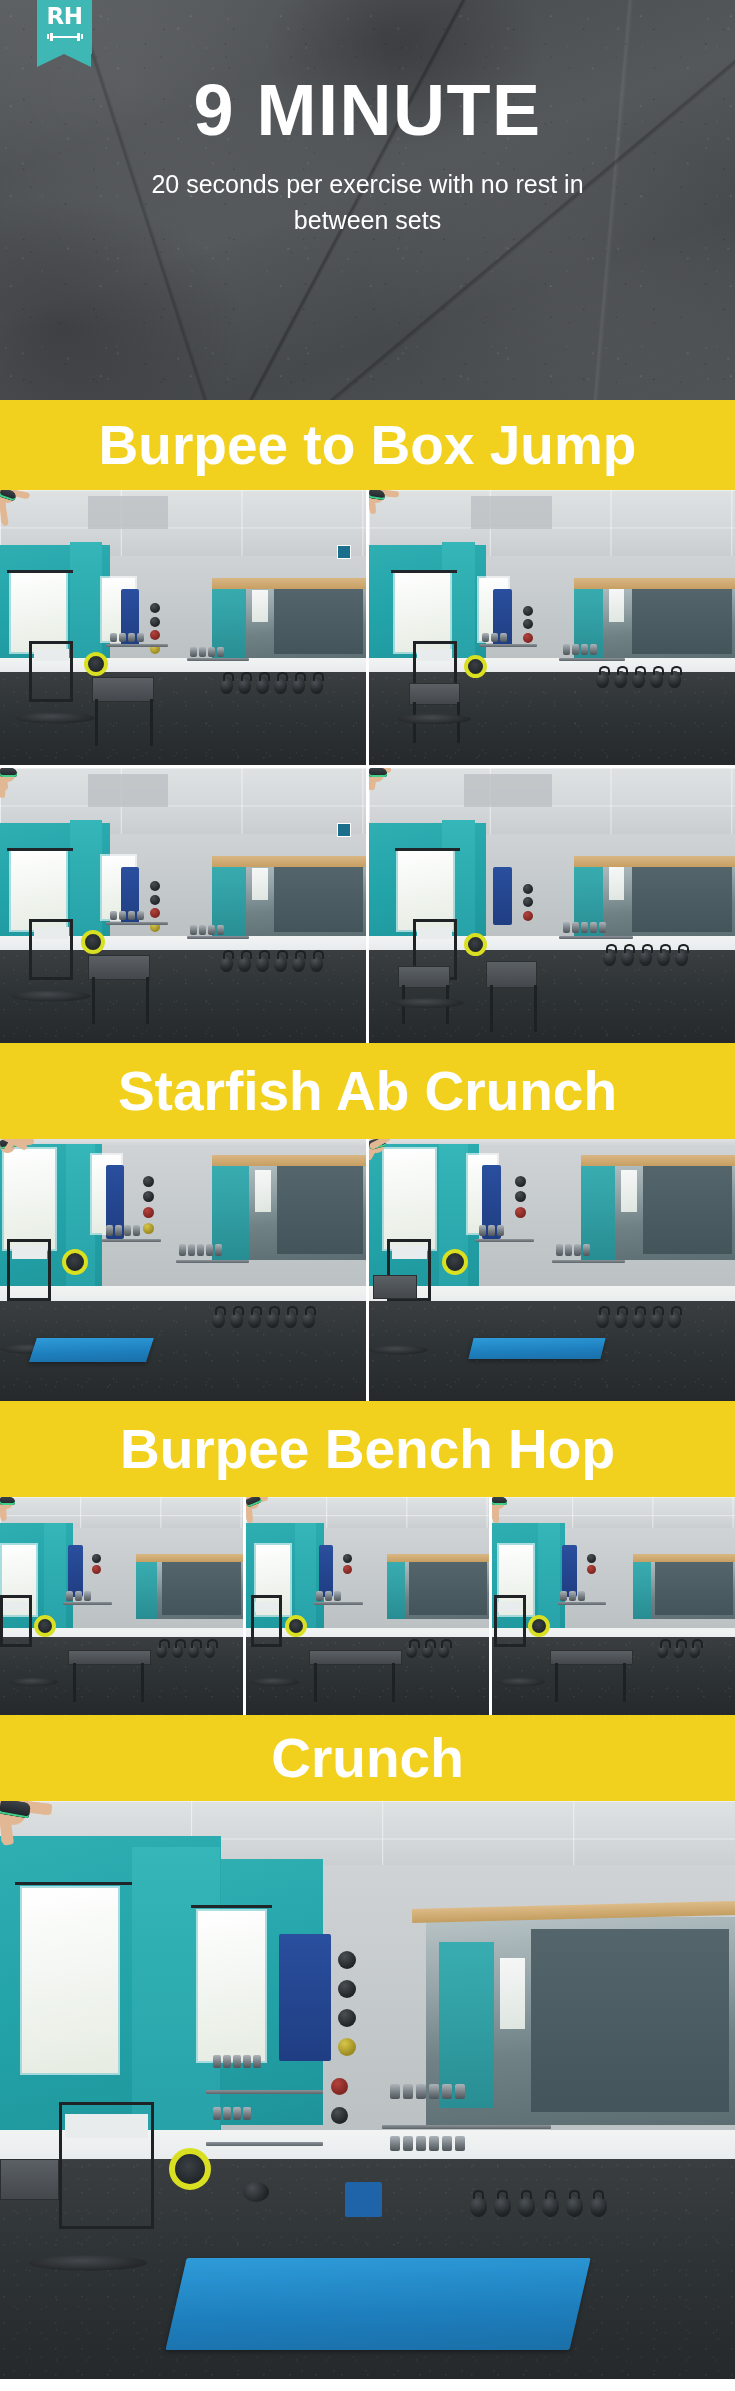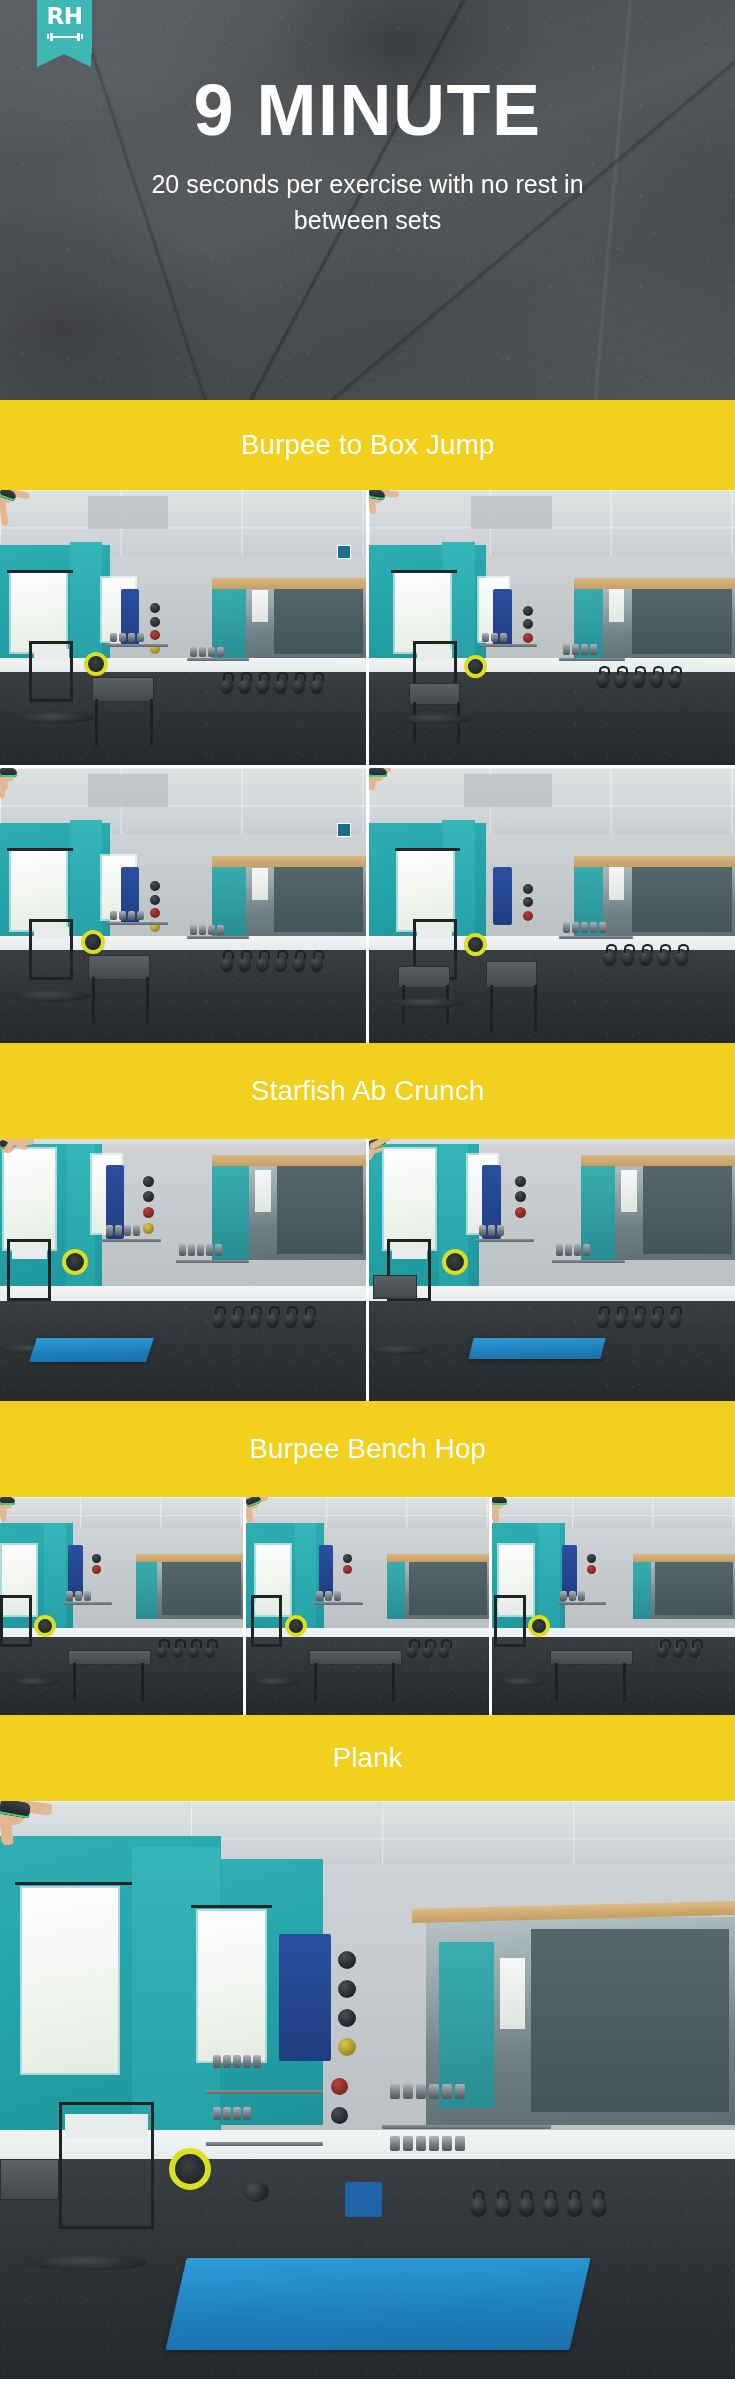--- a/index.html
+++ b/index.html
@@ -168,22 +168,22 @@
   
   .banner {
     background: #F2D11E;
     text-align: center;
     display: flex;
     align-items: center;
     justify-content: center;
   }
   .banner-label {
     color: #ffffff;
-    font-size: 28px;
-    font-weight: normal;
+    font-size: 55px;
+    font-weight: bold;
     line-height: 1;
     font-family: "Liberation Sans", sans-serif;
   }
   .banner-h1 { height: 90px; }
   .banner-h2 { height: 96px; }
   .banner-h3 { height: 96px; }
   .banner-h4 { height: 86px; }
 
   
   .photo-grid {
@@ -1085,21 +1085,21 @@
           <div class="a-limb" style="left:62%;top:68%;width:7px;height:22px;transform:rotate(8deg);"></div>
           <div class="a-limb" style="left:67%;top:68%;width:7px;height:22px;transform:rotate(4deg);"></div>
           <div class="a-shoe accent" style="left:61%;top:82%;width:15px;height:8px;"></div>
           <div class="a-shoe accent" style="left:67%;top:82%;width:15px;height:8px;"></div>
         </div>
       </div>
     </div>
   </div>
 
   <div class="banner banner-h4">
-    <div class="banner-label">Plank</div>
+    <div class="banner-label">Crunch</div>
   </div>
 
   <div class="photo-grid grid-1x1">
     <div class="photo h-plank">
       <div class="scene">
         <div class="ceiling" style="height:13%;">
             <div class="ceiling-grid" style="background-size:26% 50%;"></div>
           </div>
 
         <div class="wall-gray" style="top:11%;bottom:36%;"></div>

